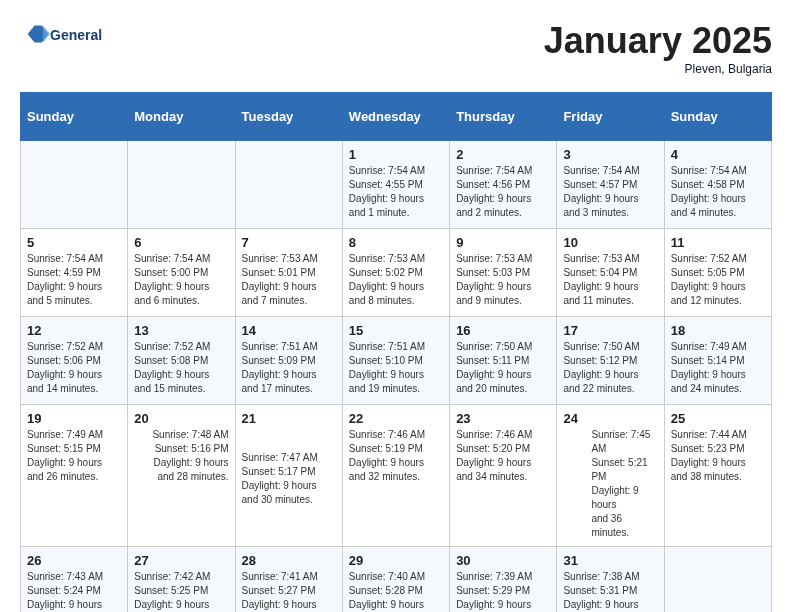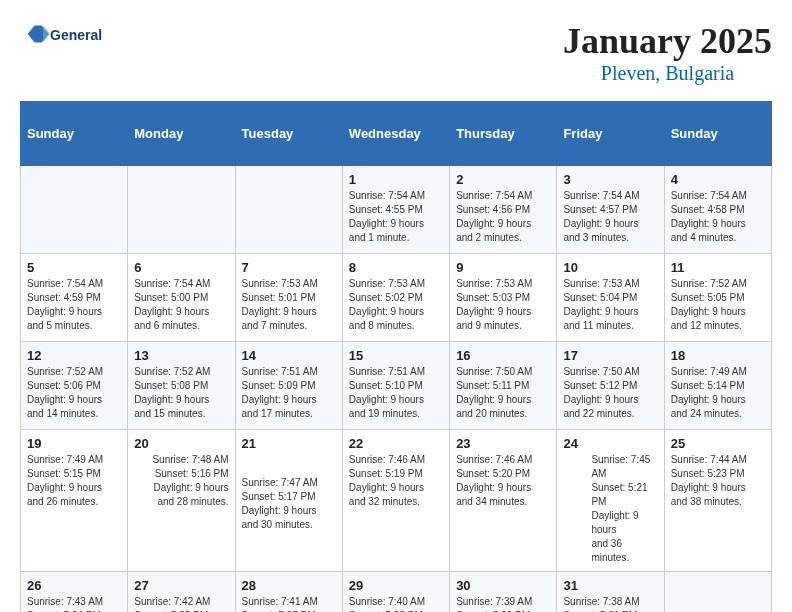--- a/index.html
+++ b/index.html
@@ -28,43 +28,42 @@
     }
     .logo-text span {
       color: #4a90d9;
     }
     .logo-icon {
       width: 28px;
       height: 28px;
       margin-left: 2px;
     }
     .title-block {
-      text-align: center;
-      font-family: Liberation Serif, serif;
+      text-align: right;
     }
     .month-title {
       font-size: 36px;
       font-weight: bold;
       color: #222;
     }
     .subtitle {
-      font-size: 20px;
-      color: #0369a1;
+      font-size: 12px;
+      color: #0f172a;
     }
     table {
       width: 100%;
       border-collapse: collapse;
       table-layout: fixed;
     }
     thead tr th {
       background-color: #2e6db4;
       color: #fff;
       font-size: 13px;
       font-weight: bold;
-      padding: 24px 6px;
+      padding: 16px 6px;
       text-align: left;
       border: 1px solid #2e6db4;
     }
     tbody tr td {
       vertical-align: top;
       padding: 6px;
       font-size: 10.5px;
       color: #222;
       border: 1px solid #ccc;
       height: 88px;

